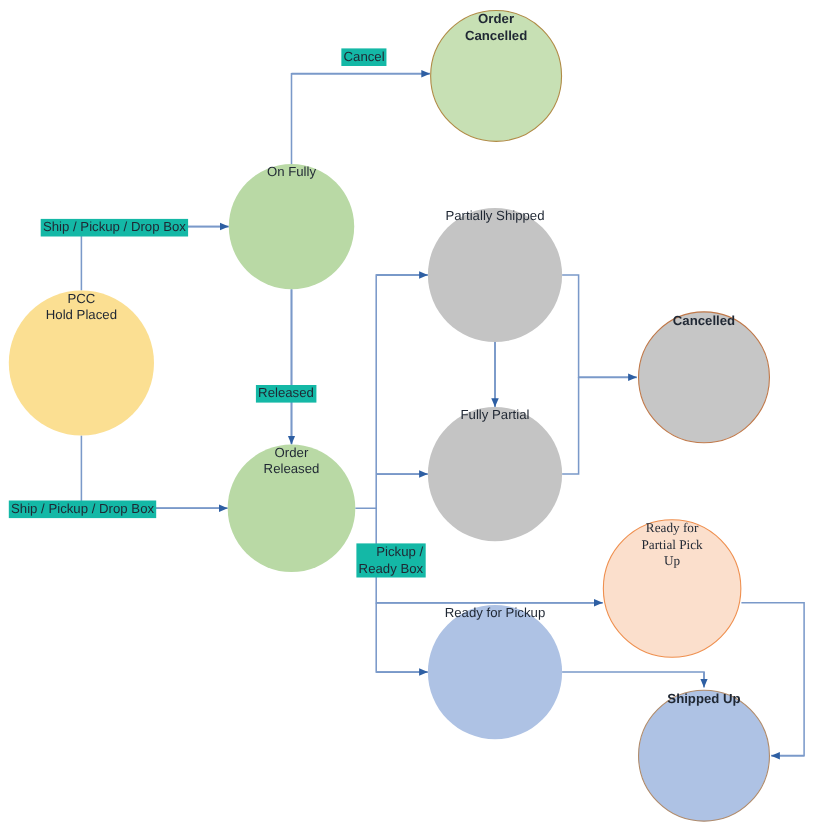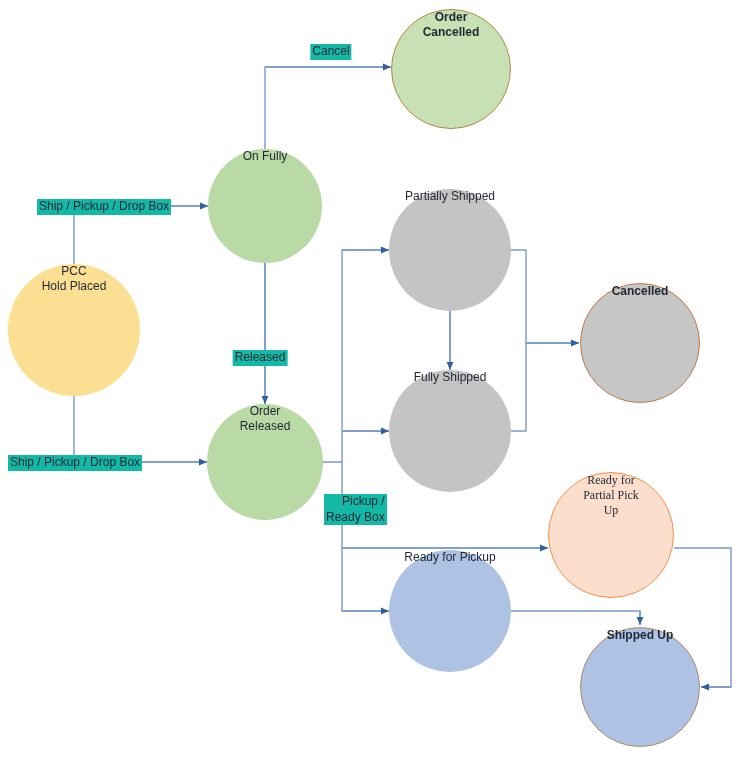--- a/index.html
+++ b/index.html
@@ -113,21 +113,21 @@
 Cancelled</span>
       </div>
       <div class="node" style="left: 207px; top: 404px; width: 116px; height: 116px; background: rgb(185, 217, 165); color: rgb(31, 39, 51); font-size: 12px; font-weight: 400; font-family: &quot;Liberation Sans&quot;, sans-serif;">
         <span class="node-label">Order
 Released</span>
       </div>
       <div class="node" style="left: 389px; top: 189px; width: 122px; height: 122px; background: rgb(196, 196, 196); color: rgb(31, 39, 51); font-size: 12px; font-weight: 400; font-family: &quot;Liberation Sans&quot;, sans-serif;">
         <span class="node-label">Partially Shipped</span>
       </div>
       <div class="node" style="left: 389px; top: 370px; width: 122px; height: 122px; background: rgb(196, 196, 196); color: rgb(31, 39, 51); font-size: 12px; font-weight: 400; font-family: &quot;Liberation Sans&quot;, sans-serif;">
-        <span class="node-label">Fully Shipped</span>
+        <span class="node-label">Fully Partial</span>
       </div>
       <div class="node" style="left: 580px; top: 283px; width: 120px; height: 120px; background: rgb(198, 198, 198); color: rgb(31, 39, 51); font-size: 12px; font-weight: 700; font-family: &quot;Liberation Sans&quot;, sans-serif; border: 1.5px solid rgb(192, 121, 74);">
         <span class="node-label">Cancelled</span>
       </div>
       <div class="node" style="left: 548px; top: 472px; width: 126px; height: 126px; background: rgb(251, 223, 204); color: rgb(31, 39, 51); font-size: 12px; font-weight: 400; font-family: &quot;Liberation Serif&quot;, serif; border: 1.5px solid rgb(239, 143, 78);">
         <span class="node-label">Ready for
 Partial Pick
 Up</span>
       </div>
       <div class="node" style="left: 389px; top: 550px; width: 122px; height: 122px; background: rgb(174, 194, 228); color: rgb(31, 39, 51); font-size: 12px; font-weight: 400; font-family: &quot;Liberation Sans&quot;, sans-serif;">

